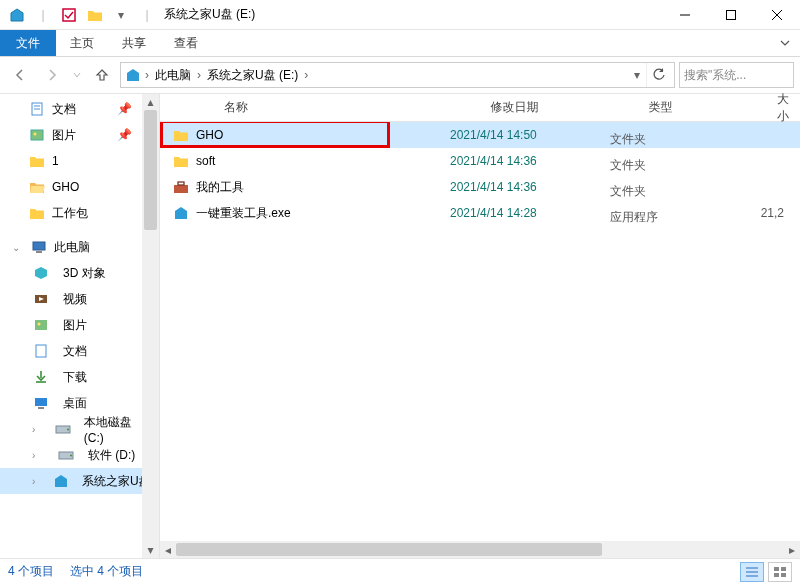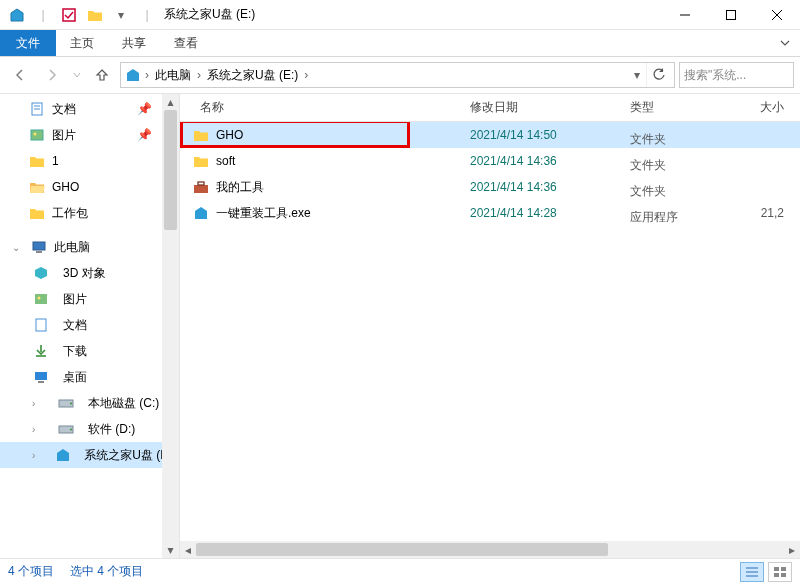--- a/index.html
+++ b/index.html
@@ -27,40 +27,40 @@
 .addr-box .crumb { padding: 0 2px; color: #000; }
 .addr-box .crumb-sep { color: #666; padding: 0 2px; }
 .addr-box .drive-icon { width: 16px; height: 16px; display: flex; align-items: center; justify-content: center; }
 .addr-box .spacer { flex: 1; }
 .addr-box .dd { color: #666; padding: 0 4px; }
 .addr-box .refresh { width: 24px; display: flex; align-items: center; justify-content: center; color: #555; border-left: 1px solid #eee; height: 100%; }
 .search-box { width: 115px; height: 26px; border: 1px solid #cccccc; display: flex; align-items: center; padding: 0 4px; color: #888; }
 
 
 .body-split { flex: 1; display: flex; min-height: 0; border-top: 1px solid #e5e5e5; }
-.sidebar { width: 180px; display: flex; border-right: 1px solid #e5e5e5; }
+.sidebar { width: 160px; display: flex; border-right: 1px solid #e5e5e5; }
 .sidebar-items { flex: 1; overflow: hidden; padding-top: 2px; }
 .sidebar-scroll { width: 17px; background: #f0f0f0; position: relative; }
 .sidebar-scroll .thumb { position: absolute; left: 2px; right: 2px; top: 16px; height: 120px; background: #cdcdcd; border-radius: 2px; }
 .sidebar-scroll .arrow { position: absolute; left: 0; right: 0; height: 16px; display: flex; align-items: center; justify-content: center; color: #666; }
 .sidebar-scroll .arrow.up { top: 0; }
 .sidebar-scroll .arrow.down { bottom: 0; }
 
 .tree-item { height: 26px; display: flex; align-items: center; gap: 6px; padding-left: 12px; color: #000; }
 .tree-item .chev { width: 12px; color: #888; font-size: 10px; }
 .tree-item.depth1 { padding-left: 28px; }
 .tree-item.depth2 { padding-left: 32px; gap: 13px; }
 .tree-item .pin { margin-left: auto; margin-right: 10px; color: #888; }
 .tree-item.selected { background: #cde8ff; }
 .tree-item .ico { width: 18px; height: 18px; display: flex; align-items: center; justify-content: center; }
 .tree-spacer { height: 8px; }
 
 
 .main { flex: 1; display: flex; flex-direction: column; min-width: 0; }
-.col-headers { height: 28px; display: flex; align-items: center; border-bottom: 1px solid #e5e5e5; color: #444; }
+.col-headers { height: 28px; display: flex; align-items: center; border-bottom: 1px solid #e5e5e5; color: #444; padding-left: 44px; }
 .col-headers .col { padding: 0 10px; border-right: 1px solid transparent; }
 .col-name { width: 280px; padding-left: 20px !important; }
 .col-date { width: 160px; }
 .col-type { width: 130px; }
 .col-size { flex: 1; }
 
 .file-rows { flex: 1; overflow: hidden; }
 .file-row { height: 26px; display: flex; align-items: center; }
 .file-row .cell { padding: 0 10px; }
 .file-row .c-name { width: 280px; display: flex; align-items: center; gap: 6px; padding-left: 12px !important; }
@@ -254,20 +254,29 @@
           </span>
         <span>此电脑</span>
       </div>
       <div class="tree-item depth2">
         <span class="ico">
             <svg width="16" height="16" viewBox="0 0 16 16">
               <path d="M8 2 L14 5 L14 11 L8 14 L2 11 L2 5 Z" fill="#39b6c9"></path>
             </svg>
           </span>
         <span>3D 对象</span>
+      </div>
+      <div class="tree-item depth2">
+        <span class="ico">
+            <svg width="16" height="16" viewBox="0 0 16 16">
+              <rect x="2" y="4" width="12" height="8" fill="#7a5230"></rect>
+              <polygon points="6,6 11,8 6,10" fill="#fff"></polygon>
+            </svg>
+          </span>
+        <span>视频</span>
       </div>
       <div class="tree-item depth2">
         <span class="ico">
             <svg width="16" height="16" viewBox="0 0 16 16">
               <rect x="2" y="3" width="12" height="10" fill="#7ec17e"></rect>
               <circle cx="6" cy="7" r="1.5" fill="#ffe36b"></circle>
             </svg>
           </span>
         <span>图片</span>
       </div>

